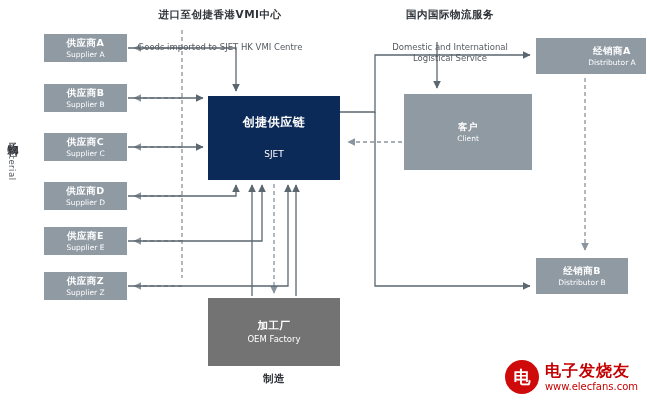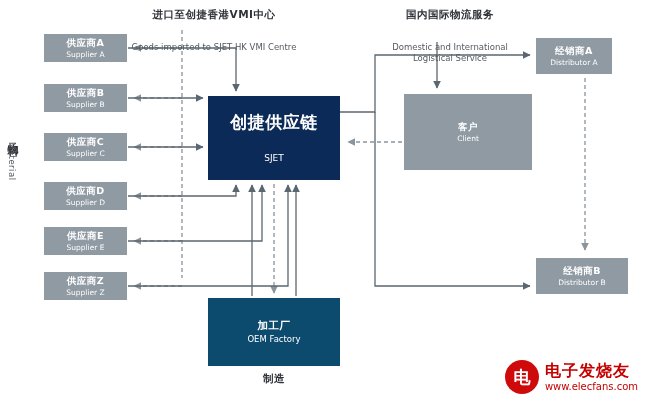--- a/index.html
+++ b/index.html
@@ -5,22 +5,22 @@
   html,body{margin:0;padding:0;background:#fff;}
   body{font-family:"DejaVu Sans","Liberation Sans",sans-serif;}
   .stage{position:relative;width:650px;height:406px;background:#fff;overflow:hidden;}
   .wires{position:absolute;left:0;top:0;z-index:1;}
   .node{position:absolute;z-index:2;display:flex;flex-direction:column;align-items:center;justify-content:center;
         color:#fff;text-align:center;line-height:1.25;}
   .node .zh{font-size:9.5px;font-weight:bold;letter-spacing:.5px;}
   .node .en{font-size:7.5px;margin-top:1px;}
   .gray{background:#8f9aa3;}
   .navy{background:#0c2a57;}
-  .blue{background:#0c4a6e;}
-  .sjet-box .zh{font-size:17px;}
+  .blue{background:#737373;}
+  .sjet-box .zh{font-size:12px;}
   .sjet-box .en{font-size:9px;margin-top:19px;}
   .oem-box .zh{font-size:10.5px;}
   .oem-box .en{font-size:8.5px;margin-top:2px;}
   .caption{position:absolute;z-index:2;text-align:center;color:#4a4f54;}
   .caption .zh{font-weight:bold;font-size:10.5px;color:#2f3338;letter-spacing:.5px;}
   .caption .en{font-size:8.5px;color:#555a60;margin-top:20px;line-height:1.25;}
   .material{position:absolute;left:4px;top:134px;z-index:2;display:flex;flex-direction:column;align-items:center;gap:4px;}
   .material .zh{writing-mode:vertical-rl;font-weight:bold;font-size:11px;color:#2f3338;letter-spacing:2px;}
   .material .en{writing-mode:vertical-rl;font-size:8.5px;color:#555a60;letter-spacing:.5px;}
   .watermark{position:absolute;right:12px;bottom:12px;z-index:3;display:flex;align-items:center;gap:6px;}
@@ -66,21 +66,21 @@
       <path d="M128,241 H262 V185" marker-end="url(#mD)"></path>
       <path d="M128,286 H288 V185" marker-end="url(#mD)"></path>
       <path d="M252,296 V185" marker-end="url(#mD)"></path>
       <path d="M296,296 V185" marker-end="url(#mD)"></path>
       <path d="M340,112 H375 V55 H530" marker-end="url(#mD)"></path>
       <path d="M375,112 V286 H530" marker-end="url(#mD)"></path>
       <path d="M437,42 V88" marker-end="url(#mD)"></path>
     </g>
   </svg>
 
-  <div class="caption" style="left:79px;top:8px;width:270px;">
+  <div class="caption" style="left:85px;top:8px;width:270px;">
     <div class="zh">进口至创捷香港VMI中心</div>
     <div class="en">Goods imported to SJET HK VMI Centre</div>
   </div>
 
   <div class="caption" style="left:365px;top:8px;width:170px;">
     <div class="zh">国内国际物流服务</div>
     <div class="en">Domestic and International</div>
     <div class="en" style="margin-top:0;">Logistical Service</div>
   </div>
 
@@ -122,21 +122,21 @@
   <div class="node navy sjet-box" style="left:208px;top:96px;width:132px;height:84px;">
     <span class="zh">创捷供应链</span>
     <span class="en">SJET</span>
   </div>
 
   <div class="node gray" style="left:404px;top:94px;width:128px;height:76px;">
     <span class="zh">客户</span>
     <span class="en">Client</span>
   </div>
 
-  <div class="node gray" style="left:536px;top:38px;width:76px;height:36px;">
+  <div class="node gray" style="left:536px;top:38px;width:68px;height:36px;padding-left:42px;">
     <span class="zh">经销商A</span>
     <span class="en">Distributor A</span>
   </div>
   <div class="node gray" style="left:536px;top:258px;width:92px;height:36px;">
     <span class="zh">经销商B</span>
     <span class="en">Distributor B</span>
   </div>
 
   <div class="node blue oem-box" style="left:208px;top:298px;width:132px;height:68px;">
     <span class="zh">加工厂</span>

